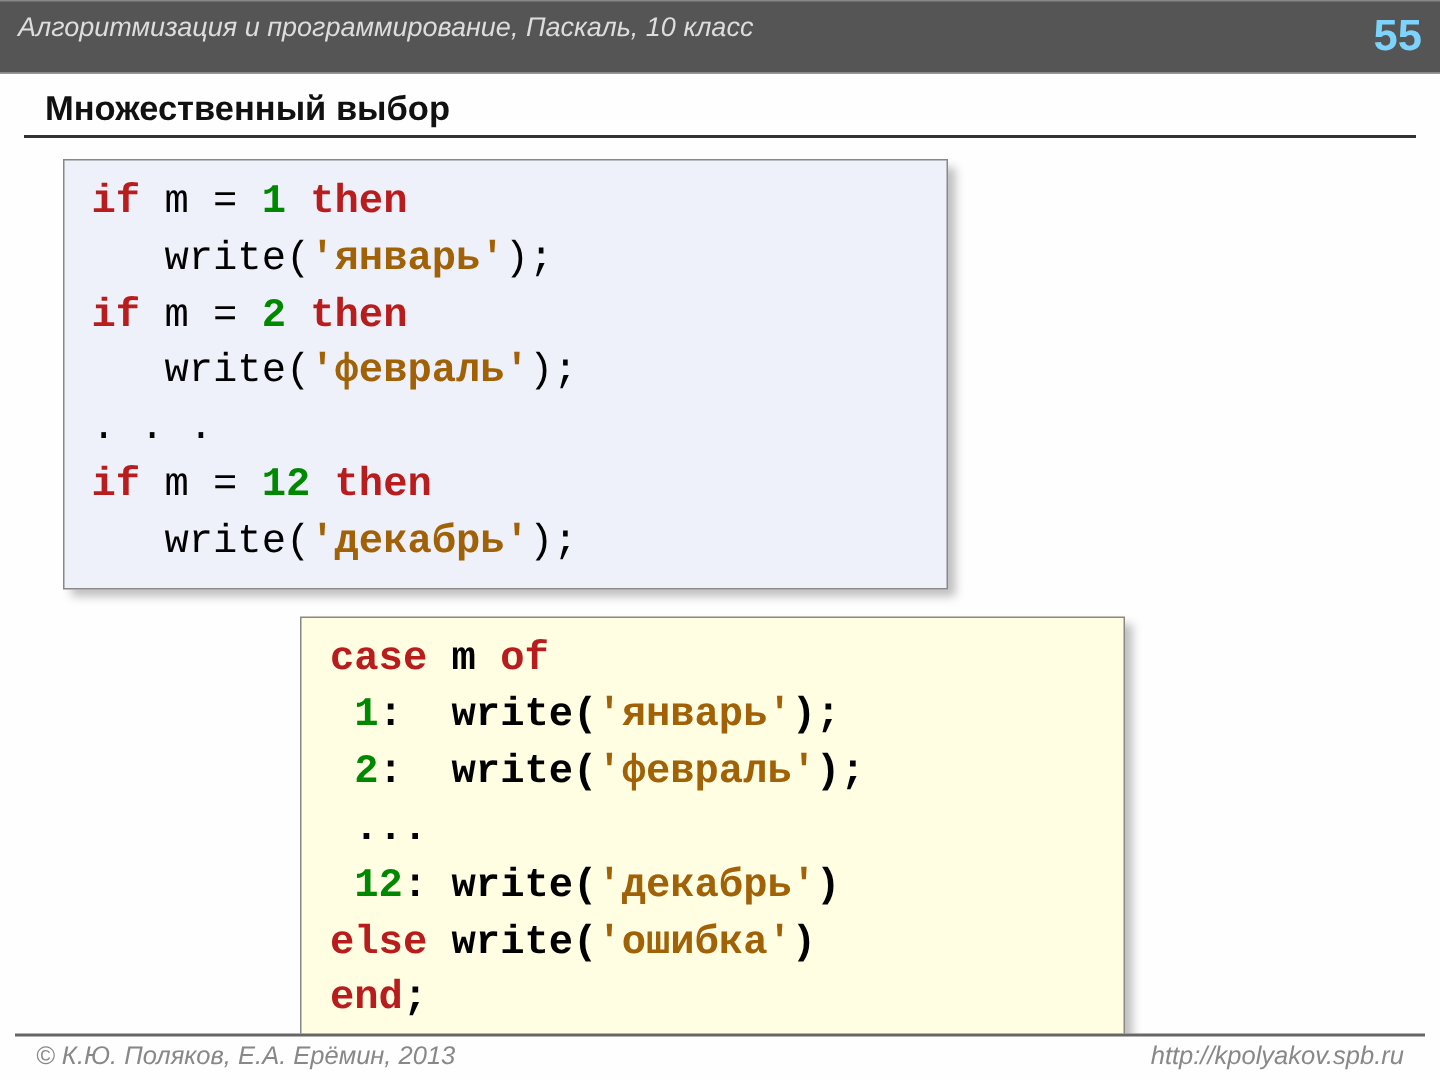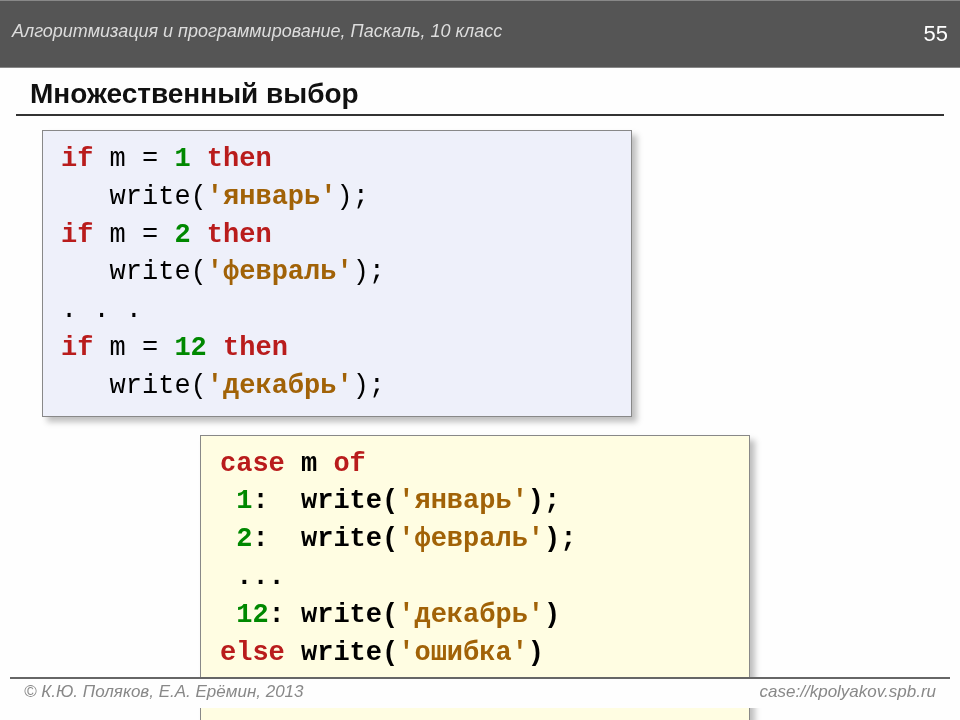--- a/index.html
+++ b/index.html
@@ -7,36 +7,36 @@
       width: 960px;
       height: 720px;
       background: #fefefe;
       font-family: Arial, sans-serif;
       position: relative;
       overflow: hidden;
     }
     .header {
       background: #555;
       color: #ddd;
-      padding: 20px 12px;
+      padding: 7px 12px;
       font-size: 18px;
       font-style: italic;
       border-top: 1px solid #888;
       border-bottom: 1px solid #888;
       display: flex;
       justify-content: space-between;
     }
     .page-num {
-      color: #ffffff;
-      font-weight: normal;
+      color: #7dd3fc;
+      font-weight: bold;
       font-style: normal;
-      font-size: 22px;
+      font-size: 29px;
     }
     .title {
-      font-size: 28px;
+      font-size: 23px;
       font-weight: bold;
       color: #111;
       padding: 10px 30px 4px 30px;
     }
     .title-line {
       margin: 0 16px 14px 16px;
       border: none;
       border-top: 2px solid #333;
     }
     .code-box {
@@ -71,21 +71,21 @@
       left: 0;
       right: 0;
       border-top: 2px solid #666;
       display: flex;
       justify-content: space-between;
       padding: 3px 14px 6px 14px;
       font-size: 17px;
       font-style: italic;
       color: #888;
       background: #fefefe;
-      margin: 12px 10px;
+      margin: 0 10px;
     }
   </style>
 </head>
 <body>
 
 <div class="header">
   <span>Алгоритмизация и программирование, Паскаль, 10 класс</span>
   <span class="page-num">55</span>
 </div>
 
@@ -103,14 +103,14 @@
 <div class="code-box box2"><span class="kw">case</span><span class="plain"> m </span><span class="kw">of</span>
 <span> </span><span class="num">1</span><span class="plain">:  write(</span><span class="str">'январь'</span><span class="plain">);</span>
 <span> </span><span class="num">2</span><span class="plain">:  write(</span><span class="str">'февраль'</span><span class="plain">);</span>
 <span class="plain"> ...</span>
 <span> </span><span class="num">12</span><span class="plain">: write(</span><span class="str">'декабрь'</span><span class="plain">)</span>
 <span class="kw">else</span><span class="plain"> write(</span><span class="str">'ошибка'</span><span class="plain">)</span>
 <span class="kw">end</span><span class="plain">;</span></div>
 
 <div class="footer">
   <span>© К.Ю. Поляков, Е.А. Ерёмин, 2013</span>
-  <span>case://kpolyakov.spb.ru</span>
+  <span>http://kpolyakov.spb.ru</span>
 </div>
 
 </body></html>

